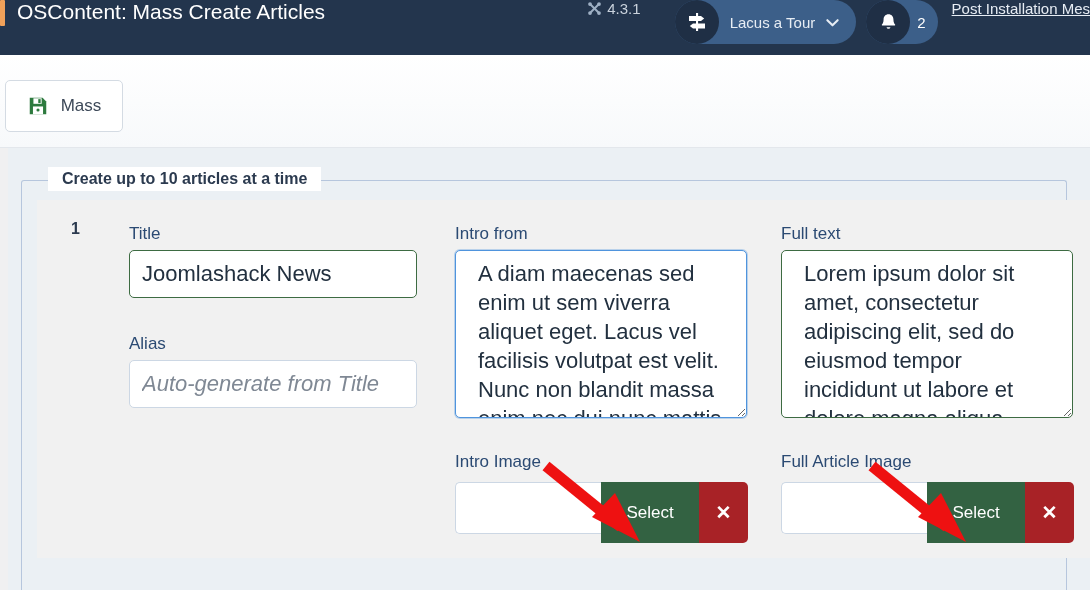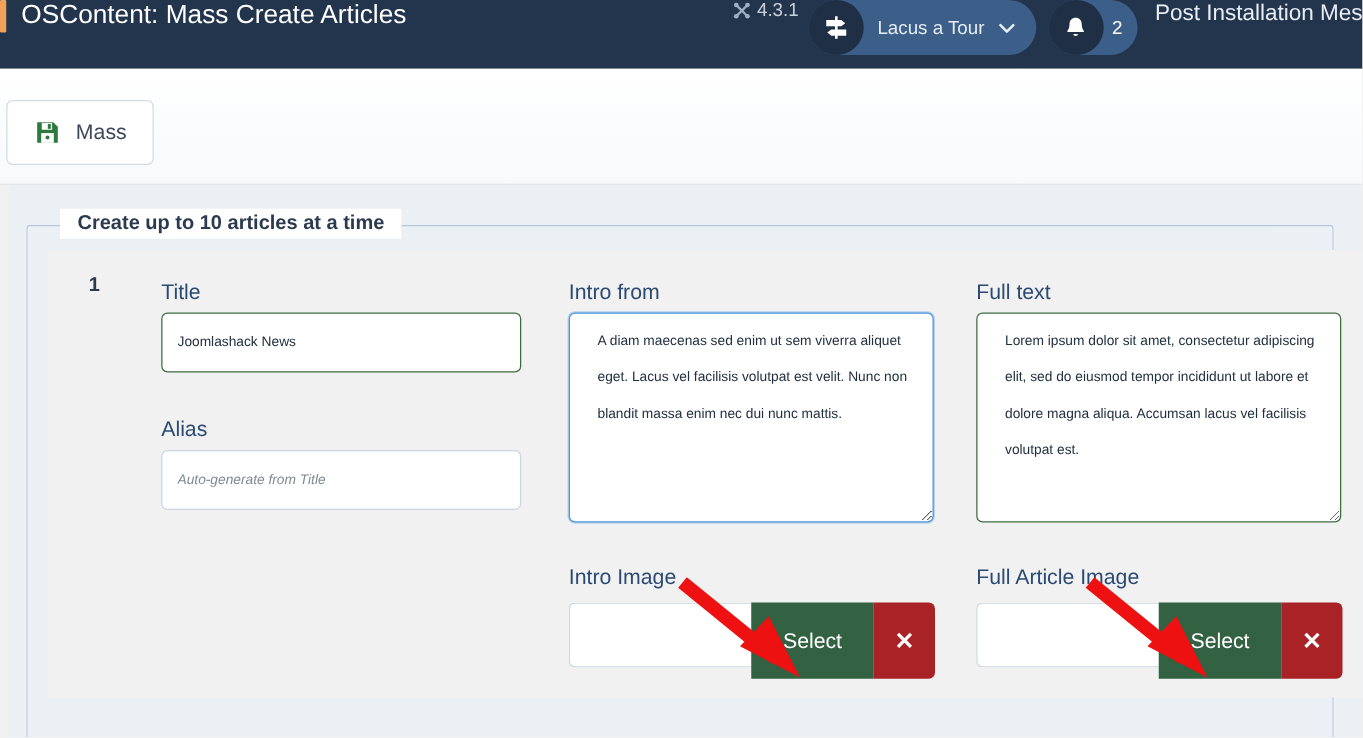--- a/index.html
+++ b/index.html
@@ -31,21 +31,21 @@
     font-size: 21px;
     margin-left: 12px;
     white-space: nowrap;
     flex: 0 0 auto;
   }
   .topbar-spacer { flex: 1 1 auto; }
 
   .version-badge {
     display: flex; align-items: center; gap: 5px;
     color: #c9d2dc; font-size: 15px;
-    flex: 0 0 auto; margin-right: 8px;
+    flex: 0 0 auto; margin-right: 34px;
   }
   .joomla-glyph { width: 15px; height: 15px; display: block; }
 
   .pill {
     display: flex; align-items: center;
     background: #3c5f89;
     border-radius: 22px;
     height: 44px;
     flex: 0 0 auto;
     padding-right: 16px;
@@ -62,22 +62,22 @@
   }
   .chev { margin-left: 10px; display:block; }
 
   .notif-pill {
     display: flex; align-items: center;
     background: #3c5f89; border-radius: 22px; height: 44px;
     flex: 0 0 auto; margin-left: 10px; padding-right: 12px;
   }
   .notif-count { color:#ffffff; font-size:15px; margin-left: 7px; }
   .post-install-label {
-    color: #e7edf4; font-size: 18px; margin-left: 14px;
-    white-space: nowrap; flex: 0 0 auto;
+    color: #e7edf4; font-size: 15px; margin-left: 14px;
+    white-space: nowrap; flex: 0 0 auto; text-decoration: underline;
   }
 
   
   .toolbar {
     position: absolute; left: 0; top: 55px;
     width: 1090px; height: 93px;
     background: linear-gradient(#ffffff, #f7f9fb);
     border-bottom: 1px solid #e3e7ec;
   }
   .btn-save {
@@ -132,21 +132,21 @@
   }
   .label-title { position: absolute; left: 92px;  top: 24px; }
   .label-alias { position: absolute; left: 92px;  top: 134px; }
   .label-intro { position: absolute; left: 418px; top: 24px; }
   .label-full  { position: absolute; left: 744px; top: 24px; }
   .label-intro-img { position: absolute; left: 418px; top: 252px; }
   .label-full-img  { position: absolute; left: 744px; top: 252px; }
 
   input.txt, textarea.txt {
     font-family: "Liberation Sans", sans-serif;
-    font-size: 11px;
+    font-size: 22px;
     color: #22303f;
     background: #ffffff;
     border-radius: 5px;
     outline: none;
     padding: 8px 12px;
   }
   input.txt { height: 48px; }
 
   .inp-title {
     position: absolute; left: 92px; top: 50px;

